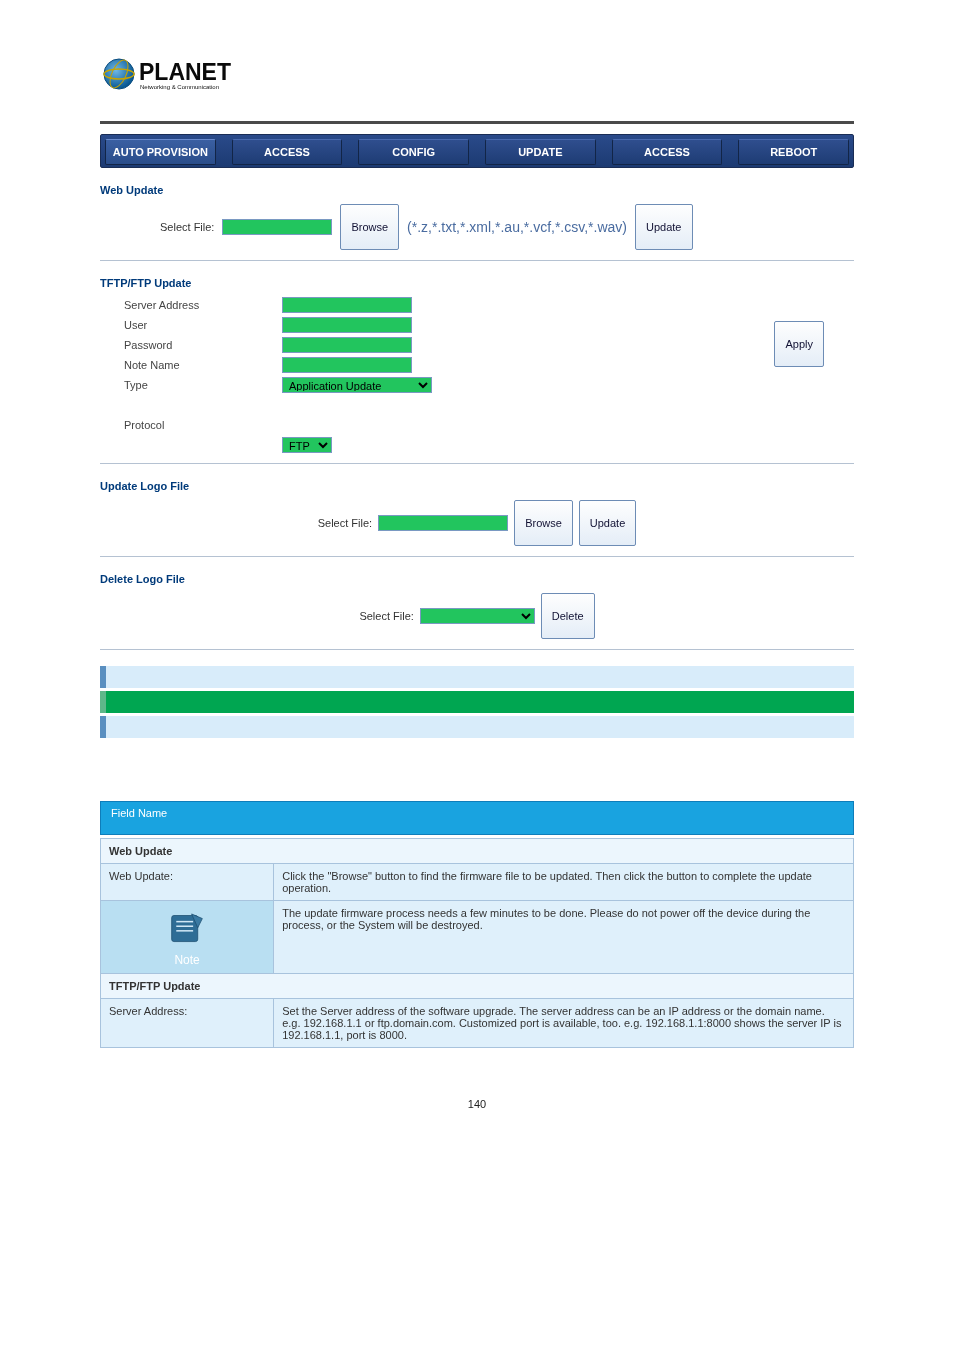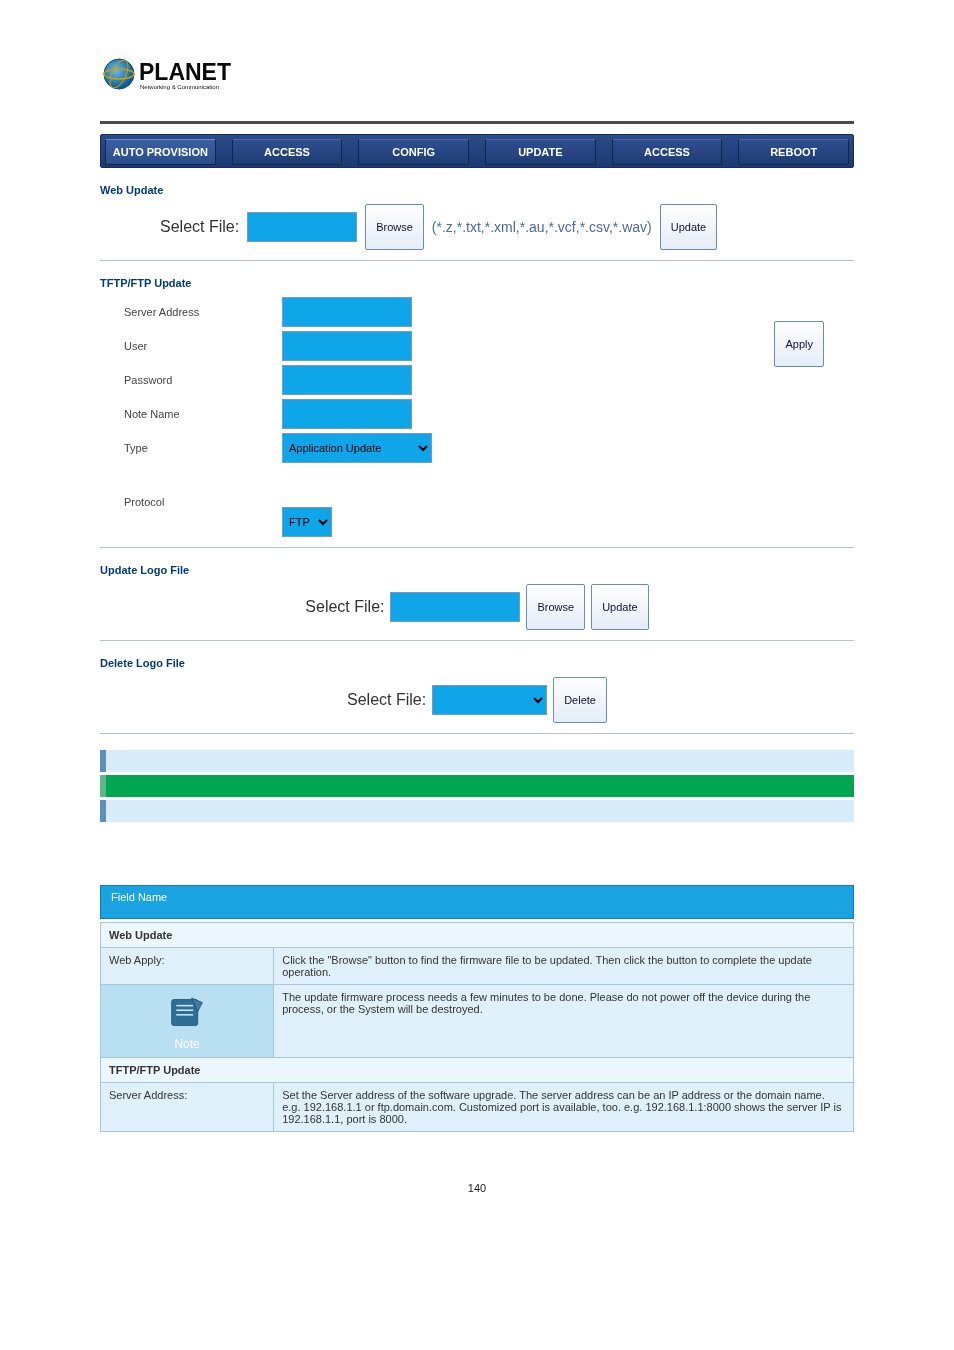--- a/index.html
+++ b/index.html
@@ -59,27 +59,27 @@
     font-size: 11px;
     text-align: left;
   }
   .row-center {
     display: flex;
     align-items: center;
     justify-content: center;
     gap: 6px;
     margin: 6px 0;
   }
-  .field-label-inline { font-size: 16px; color: #333; }
+  .field-label-inline { font-size: 11px; color: #333; }
   input[type=text], select {
     border: 1px solid #7a99c2;
-    background: #0ea5e9;
+    background: #22c55e;
     font-size: 11px;
     padding: 1px 2px;
-    height: 30px;
+    height: 16px;
   }
   .txt-med { width: 130px; }
   .txt-file { width: 110px; }
   .sel-wide { width: 150px; }
   .sel-narrow { width: 50px; margin-top: 40px; }
   .sel-med { width: 115px; }
   .btn {
     border: 1px solid #6d8cb5;
     background: linear-gradient(#fefefe,#e4edf7);
     padding: 16px 10px;
@@ -256,21 +256,21 @@
 </div>
 
 <table class="def-table">
   <tbody>
       <tr class="alt">
     <td colspan="2" style="background:#ecf6fd;">
       <strong>Web Update</strong>
     </td>
   </tr>
   <tr>
-    <td class="def-label">Web Apply:</td>
+    <td class="def-label">Web Update:</td>
     <td>Click the "Browse" button to find the firmware file to be updated. Then click the button to complete the update operation.</td>
   </tr>
   <tr>
     <td class="note-cell">
       <svg class="note-icon" viewBox="0 0 60 50">
         <rect x="10" y="10" width="34" height="34" rx="3" fill="#2e6d96" stroke="#1d4e70"></rect>
         <line x1="16" y1="18" x2="38" y2="18" stroke="#cfe7f6" stroke-width="2"></line>
         <line x1="16" y1="24" x2="38" y2="24" stroke="#cfe7f6" stroke-width="2"></line>
         <line x1="16" y1="30" x2="38" y2="30" stroke="#cfe7f6" stroke-width="2"></line>
         <path d="M36 8 L50 14 L44 26 Z" fill="#3a7aa3" stroke="#1d4e70"></path>

